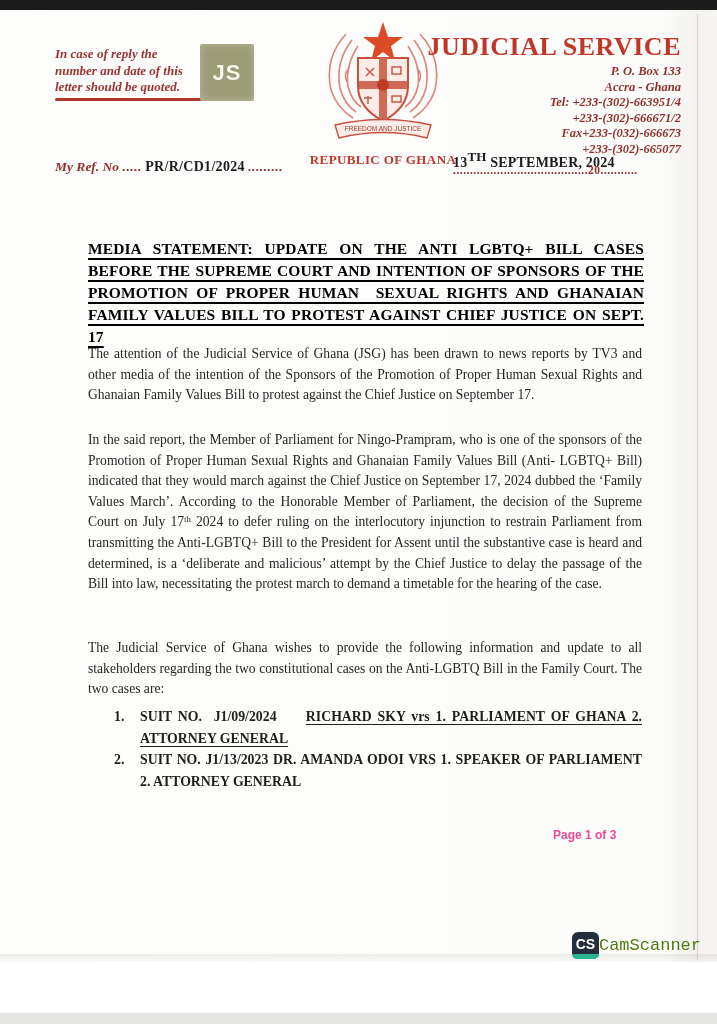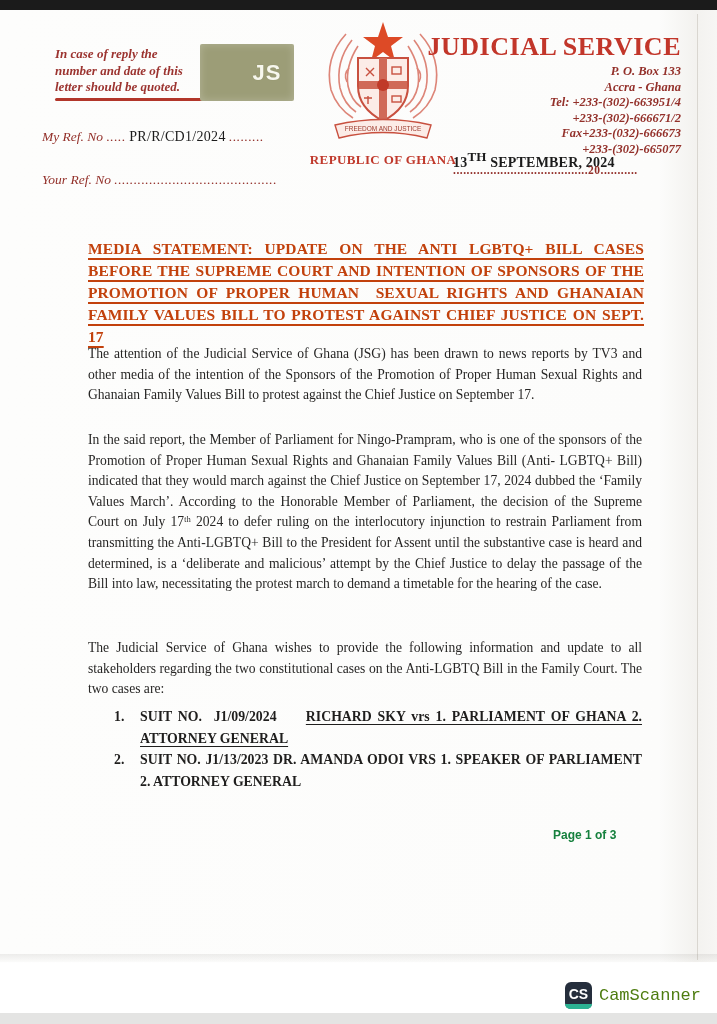--- a/index.html
+++ b/index.html
@@ -20,73 +20,73 @@
   .bottom-strip{position:absolute;left:0;top:1013px;width:717px;height:11px;background:#e4e4e3;}
 
   
   .reply-note{position:absolute;left:55px;top:46px;width:162px;
     font-size:13px;font-weight:bold;font-style:italic;color:#9c3430;line-height:16.5px;}
   .reply-note span{display:block;}
   .red-rule{position:absolute;left:55px;top:98px;width:160px;height:2.5px;background:#b2362a;border-radius:2px;}
 
   .js-stamp{position:absolute;left:200px;top:44px;width:54px;height:57px;background:#9c9d77;
     border-radius:2px;display:flex;align-items:center;justify-content:center;
-    box-shadow:inset 0 0 8px rgba(255,255,255,0.25);padding-left:40px;}
+    box-shadow:inset 0 0 8px rgba(255,255,255,0.25);}
   .js-stamp .js-txt{color:#f7f7ee;font-family:"Liberation Sans",sans-serif;font-weight:bold;
     font-size:22px;letter-spacing:1px;text-shadow:0 0 1px #8a8b64;}
 
   .coat{position:absolute;left:308px;top:18px;width:150px;height:130px;}
   .republic{position:absolute;left:300px;top:152px;width:166px;text-align:center;
     font-family:Liberation Serif, serif;font-weight:bold;font-size:13px;
     letter-spacing:0.4px;color:#c0392c;}
 
   .org-name{position:absolute;top:32px;right:36px;
     font-size:26px;font-weight:bold;color:#c2362a;letter-spacing:0.5px;}
   .address{position:absolute;top:64px;right:36px;text-align:right;
     font-size:12.5px;font-weight:bold;font-style:italic;color:#93302a;line-height:15.5px;}
   .address span{display:block;}
 
-  .ref-line{position:absolute;left:42px;font-size:13.5px;font-weight:normal;
-    font-style:italic;color:#93302a;}
+  .ref-line{position:absolute;left:55px;font-size:13.5px;font-weight:bold;
+    font-style:italic;color:#93302a;margin-top:30px;}
   .my-ref{top:129px;}
   .your-ref{top:172px;}
   .ref-value{font-style:normal;color:#1c1c1c;font-size:14px;letter-spacing:0.3px;}
   .ref-dots{letter-spacing:0.5px;}
 
   .date-line{position:absolute;left:453px;top:149px;font-size:14px;font-weight:bold;
     color:#1b1b1b;letter-spacing:0.2px;}
   .date-line sup{font-size:13px;vertical-align:6px;}
   .date-dots{position:absolute;left:453px;top:164px;width:230px;font-size:11.5px;
     font-weight:bold;color:#93302a;letter-spacing:0.5px;}
   .date-dots .yr{}
 
   
   .release-line{position:absolute;left:88px;top:200px;font-size:14px;font-weight:bold;
     color:#1d1d1d;letter-spacing:0.3px;}
   .doc-title{position:absolute;left:88px;top:238px;width:556px;
-    font-size:15.5px;font-weight:bold;color:#c2410c;line-height:22px;
+    font-size:15.5px;font-weight:bold;color:#000000;line-height:22px;
     text-align:justify;text-decoration:underline;text-decoration-thickness:1.5px;
     text-underline-offset:3.5px;letter-spacing:0.1px;}
   .para{position:absolute;left:88px;width:554px;font-size:13.6px;color:#272625;
     line-height:20.6px;text-align:justify;}
   .para-1{top:344px;}
   .para-2{top:430px;}
   .para-3{top:638px;}
 
   .cases{position:absolute;left:114px;top:706px;width:528px;}
   .case-row{display:flex;margin:0;}
   .case-num{width:26px;flex:none;font-size:13.8px;font-weight:bold;color:#1f1e1d;line-height:21.5px;}
   .case-text{flex:1;font-size:13.8px;font-weight:bold;color:#1f1e1d;line-height:21.5px;text-align:justify;}
   .case-underline{text-decoration:underline;text-decoration-thickness:1.4px;text-underline-offset:2.5px;}
 
   .page-indicator{position:absolute;left:553px;top:828px;
-    font-family:"Liberation Sans",sans-serif;font-size:12px;font-weight:bold;color:#15803d;}
+    font-family:"Liberation Sans",sans-serif;font-size:12px;font-weight:bold;color:#ec4899;}
 
   
-  .scanner-mark{position:absolute;top:982px;right:16px;display:flex;align-items:center;gap:7px;}
+  .scanner-mark{position:absolute;top:932px;right:16px;display:flex;align-items:center;}
   .cs-badge{width:27px;height:27px;background:#252e3c;border-radius:6px;position:relative;flex:none;}
   .cs-badge .cs-txt{position:absolute;left:0;top:1px;width:100%;text-align:center;
     color:#ffffff;font-family:"Liberation Sans",sans-serif;font-weight:bold;font-size:14px;line-height:22px;}
   .cs-teal{position:absolute;left:0;bottom:0;width:100%;height:5px;background:#2cb293;
     border-radius:0 0 6px 6px;}
   .scanner-name{font-size:17px;color:#4d7c0f;font-family:Liberation Mono, monospace;}
 </style>
 </head>
 <body>
 
@@ -152,24 +152,20 @@
     <span class="ref-dots">.........</span>
   </div>
 
   <div class="date-line">
     <span>13</span><sup>TH</sup><span> SEPTEMBER, 2024</span>
   </div>
   <div class="date-dots">
     <span>........................................</span><span class="yr">20</span><span>...........</span>
   </div>
 
-  <div class="ref-line your-ref">
-    <span>Your Ref. No</span>
-    <span class="ref-dots">..........................................</span>
-  </div>
 
 
   <div class="doc-title">MEDIA STATEMENT: UPDATE ON THE ANTI LGBTQ+ BILL CASES BEFORE THE SUPREME COURT AND INTENTION OF SPONSORS OF THE PROMOTION OF PROPER HUMAN&nbsp; SEXUAL RIGHTS AND GHANAIAN FAMILY VALUES BILL TO PROTEST AGAINST CHIEF JUSTICE ON SEPT. 17</div>
 
   <div class="para para-1">The attention of the Judicial Service of Ghana (JSG) has been drawn to news reports by TV3 and other media of the intention of the Sponsors of the Promotion of Proper Human Sexual Rights and Ghanaian Family Values Bill to protest against the Chief Justice on September 17.</div>
   <div class="para para-2">In the said report, the Member of Parliament for Ningo-Prampram, who is one of the sponsors of the Promotion of Proper Human Sexual Rights and Ghanaian Family Values Bill (Anti- LGBTQ+ Bill) indicated that they would march against the Chief Justice on September 17, 2024 dubbed the ‘Family Values March’. According to the Honorable Member of Parliament, the decision of the Supreme Court on July 17ᵗʰ 2024 to defer ruling on the interlocutory injunction to restrain Parliament from transmitting the Anti-LGBTQ+ Bill to the President for Assent until the substantive case is heard and determined, is a ‘deliberate and malicious’ attempt by the Chief Justice to delay the passage of the Bill into law, necessitating the protest march to demand a timetable for the hearing of the case.</div>
   <div class="para para-3">The Judicial Service of Ghana wishes to provide the following information and update to all stakeholders regarding the two constitutional cases on the Anti-LGBTQ Bill in the Family Court. The two cases are:</div>
 
   <div class="cases">
     <div class="case-row">

